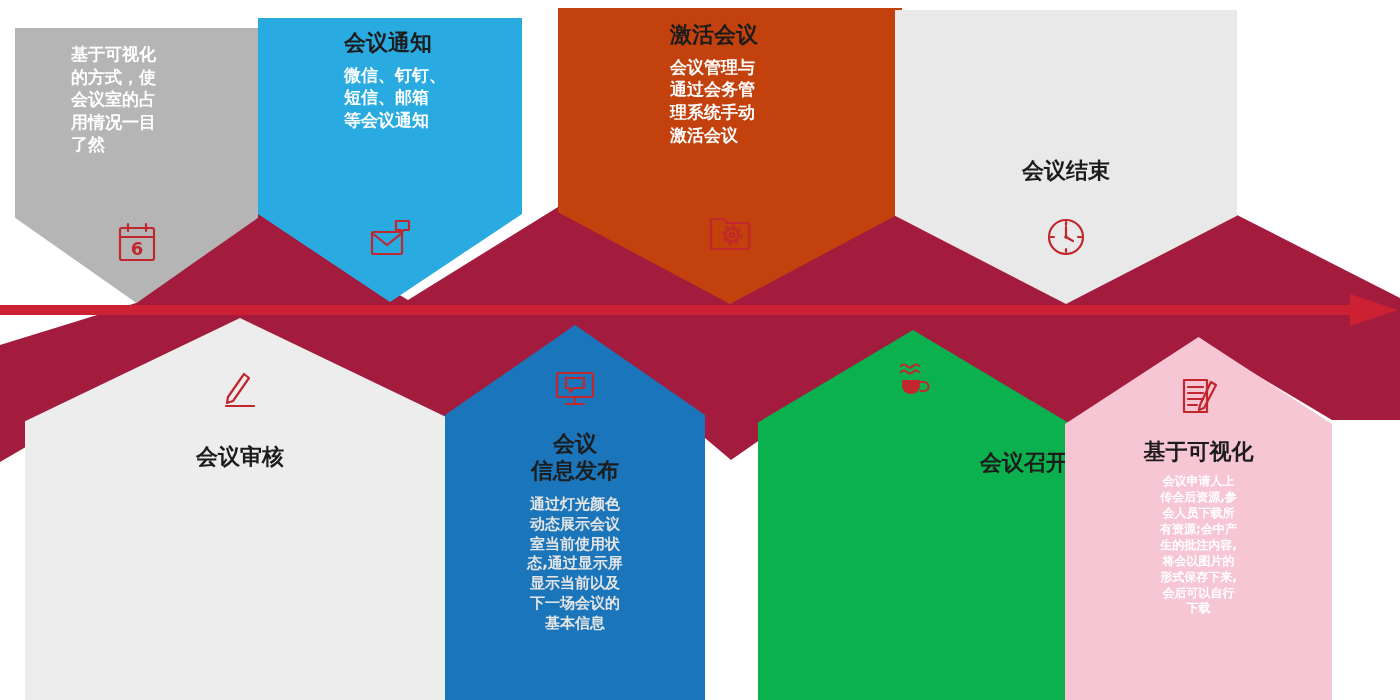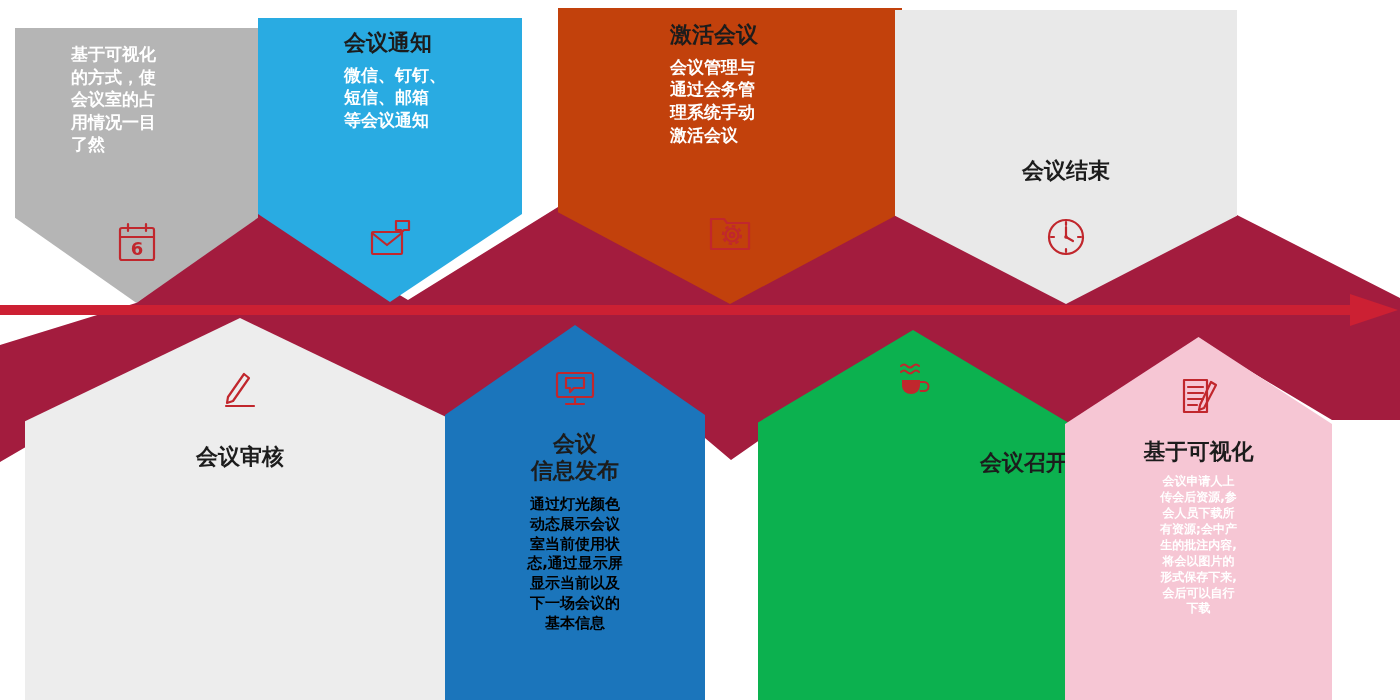--- a/index.html
+++ b/index.html
@@ -25,21 +25,21 @@
   .b2 { left:445px;  top:325px; width:260px; height:375px; clip-path:polygon(50% 0,100% 24%,100% 100%,0 100%,0 24%); }
   .b3 { left:758px;  top:330px; width:310px; height:370px; clip-path:polygon(50% 0,100% 25%,100% 100%,0 100%,0 25%); }
   .b4 { left:1065px; top:337px; width:267px; height:363px; clip-path:polygon(50% 0,100% 24%,100% 100%,0 100%,0 24%); }
 
   .c-t1 { position:relative; padding:8px 14px 0 56px; }
   .c-t2 { position:relative; padding:12px 14px 0 86px; }
   .c-t3 { position:relative; padding:14px 14px 0 112px; }
   .t4-title { position:absolute; top:148px; left:0; right:0; text-align:center; }
   .b1-title { position:absolute; top:126px; left:0; right:0; text-align:center; }
   .c-b2 { position:absolute; top:106px; left:0; right:0; text-align:center; }
-  .c-b2 .desc { color:#000000; font-size:15px; margin-top:10px; }
+  .c-b2 .desc { color:#e5e5e5; font-size:15px; margin-top:10px; }
   .b3-title { position:absolute; top:120px; left:0; right:0; text-align:right; }
   .c-b4 { position:absolute; top:102px; left:0; right:0; text-align:center; }
   .c-b4 .desc { font-size:12px; margin-top:8px; }
 
   .i-t1 { top:191px; } .i-t2 { top:198px; } .i-t3 { top:200px; } .i-t4 { top:203px; }
   .i-b1 { top:44px;  } .i-b2 { top:40px;  } .i-b3 { top:30px;  } .i-b4 { top:36px;  }
 </style>
 </head>
 <body>
 

